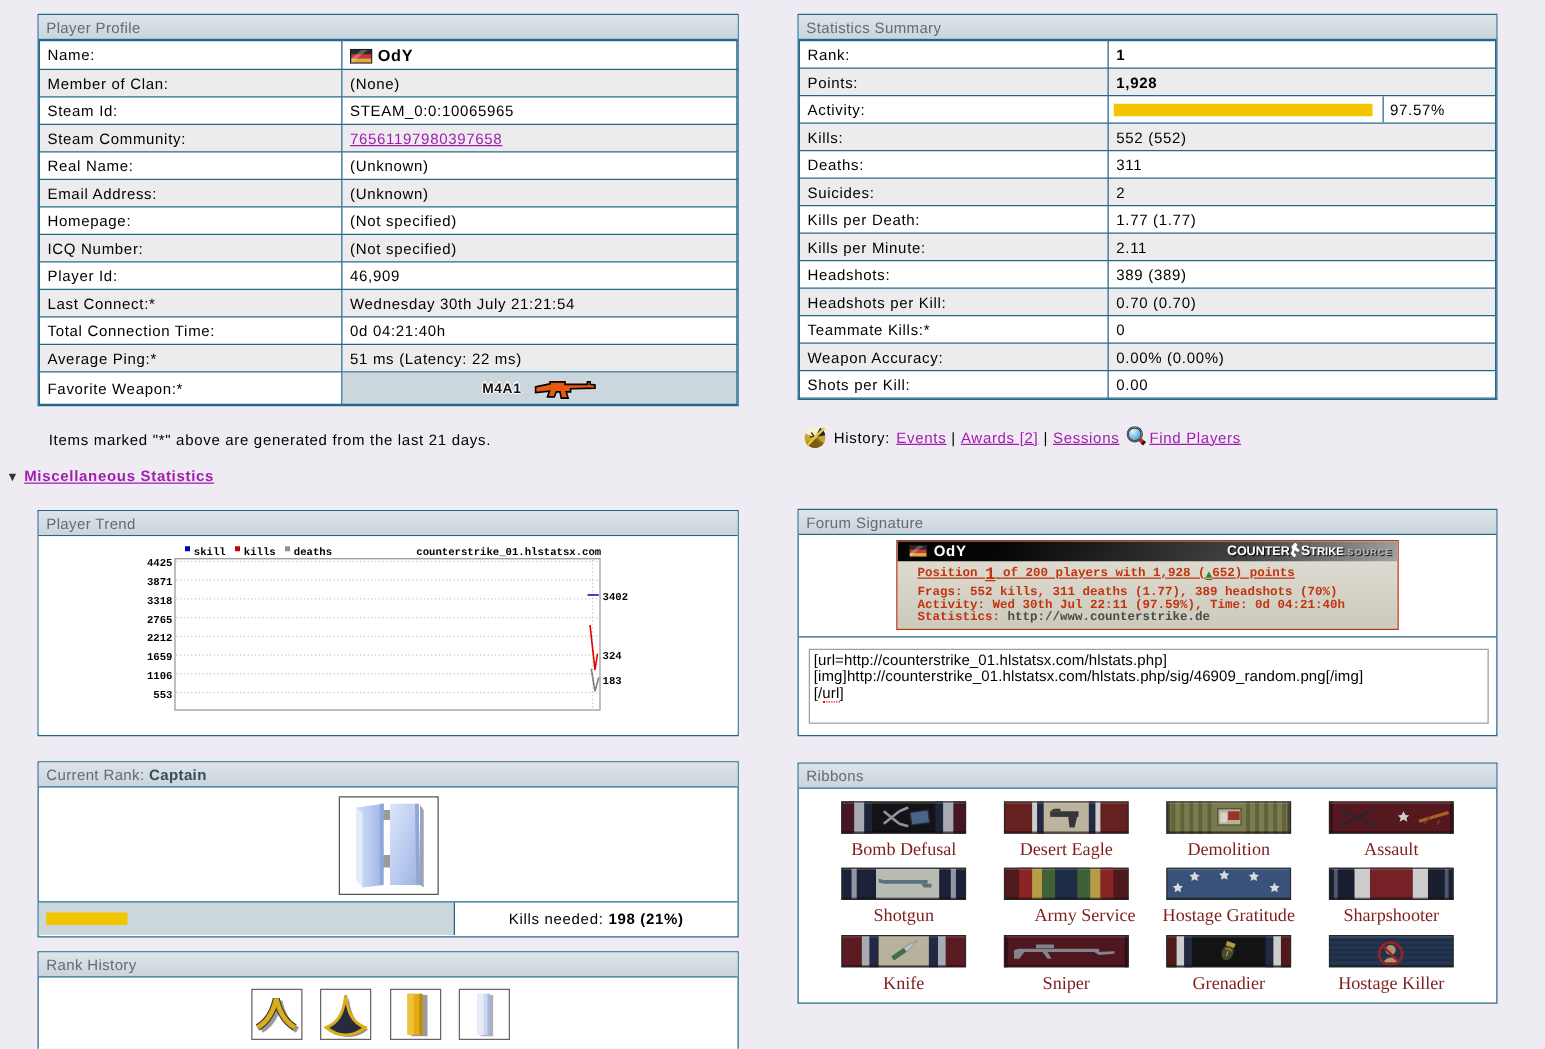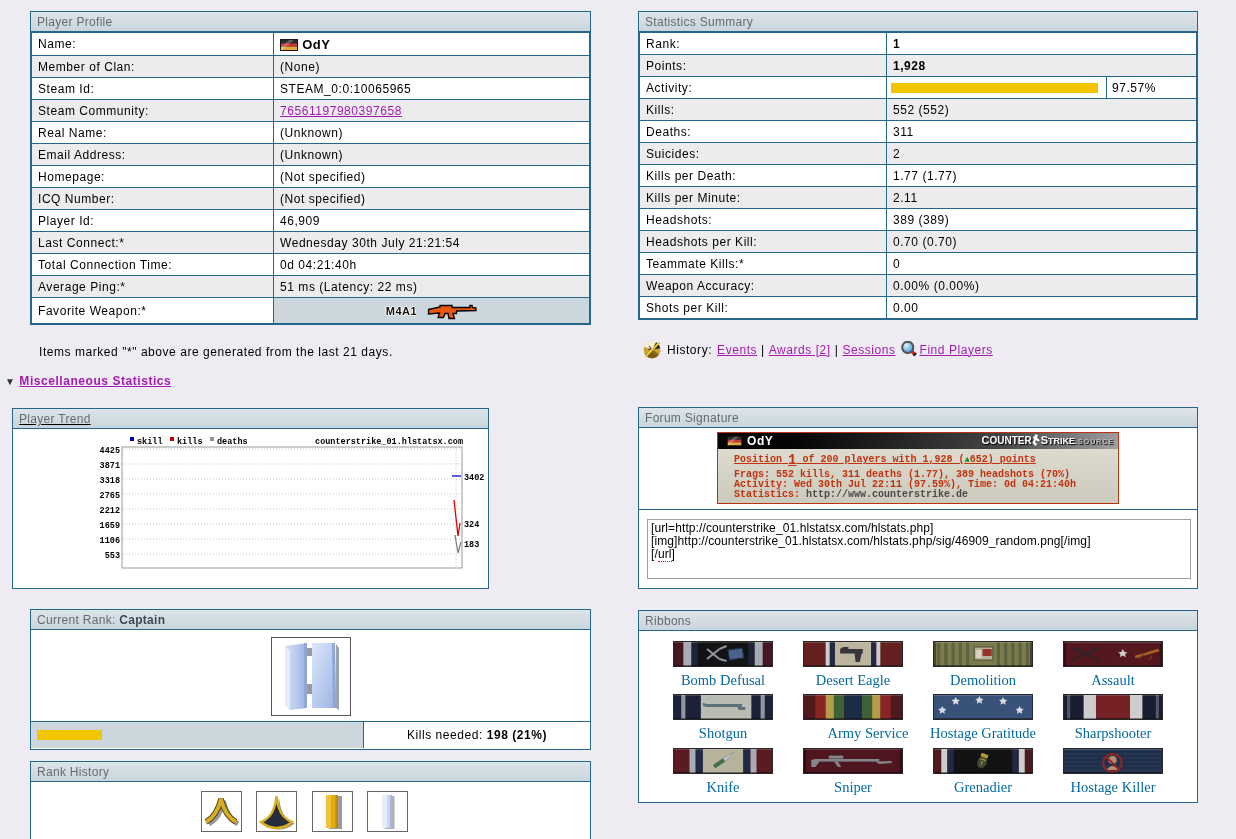--- a/index.html
+++ b/index.html
@@ -10,21 +10,21 @@
 .panel { position:absolute; border:1px solid #24678a; background:#fff; }
 .phead { height:20px; background:linear-gradient(#dde5ea,#c9d4dc); border-bottom:1px solid #24678a; color:#646c72; letter-spacing:0.3px; line-height:20px; padding-left:6px; font-size:12px; }
 table.stat { border-collapse:collapse; width:100%; table-layout:fixed; }
 table.stat td { border:1px solid #24678a; font-size:12px; padding:0 0 0 6px; height:22px; overflow:hidden; white-space:nowrap; }
 table.stat tr.alt td { background:#ececee; }
 a { color:#a21caf; }
 .bold { font-weight:bold; }
 .hbar { background:#ccd6dd; }
 .rkbox { position:absolute; top:9px; width:41px; height:41px; border:1px solid #666; background:#fff; }
 .rib { position:absolute; width:100px; height:26px; filter:brightness(0.93) saturate(0.85); }
-.riblab { position:absolute; width:130px; text-align:center; font-family:"Liberation Serif", serif; font-size:14.5px; color:#0369a1; letter-spacing:0; }
+.riblab { position:absolute; width:130px; text-align:center; font-family:"Liberation Serif", serif; font-size:14.5px; color:#7f1d1d; letter-spacing:0; }
 </style>
 </head>
 <body>
 
 <div class="panel" style="left:30px; top:11px; width:561px;">
   <div class="phead">Player Profile</div>
   <table class="stat" id="profileTable">
     <colgroup>
         <col style="width:242px">
         <col>
@@ -200,21 +200,21 @@
             <stop offset="1" stop-color="#3d7ec2"></stop>
     </radialGradient>
         </defs>
     <path d="M12.2 9.6 L15.6 12.6 L13.2 15.2 L10 12 Z" fill="#e02020"></path>
     <path d="M14.2 11.4 L15.8 12.8 L13.4 15.4 L11.8 13.8 Z" fill="#1a1a1a"></path>
     <circle cx="6.8" cy="6.4" r="5.6" fill="url(#lens)" stroke="#2a2a30" stroke-width="1.8"></circle>
     <circle cx="6.8" cy="6.4" r="5.6" fill="none" stroke="#8a8a92" stroke-width="0.7"></circle>
   </svg>Find Players</a>
 </div>
 
-<div class="panel" style="left:12px; top:408px; width:477px; height:181px;text-decoration:underline;">
+<div class="panel" style="left:30px; top:408px; width:561px; height:181px;">
   <div class="phead">Player Trend</div>
   <div id="chartHost" style="position:relative; height:158px; background:#fff;">
     <svg width="559" height="158" viewBox="0 0 559 158" style="position:absolute; left:0; top:0;" font-family="'Liberation Mono', monospace" font-size="8.5" font-weight="bold" fill="#000">
       <rect x="109" y="18" width="340" height="121" fill="#fff" stroke="#999" stroke-width="1"></rect>
       <g stroke="#c8c8c8" stroke-dasharray="1,2">
         <line x1="110" y1="20" x2="448" y2="20"></line>
         <line x1="110" y1="35" x2="448" y2="35"></line>
         <line x1="110" y1="50" x2="448" y2="50"></line>
         <line x1="110" y1="65" x2="448" y2="65"></line>
         <line x1="110" y1="80" x2="448" y2="80"></line>

